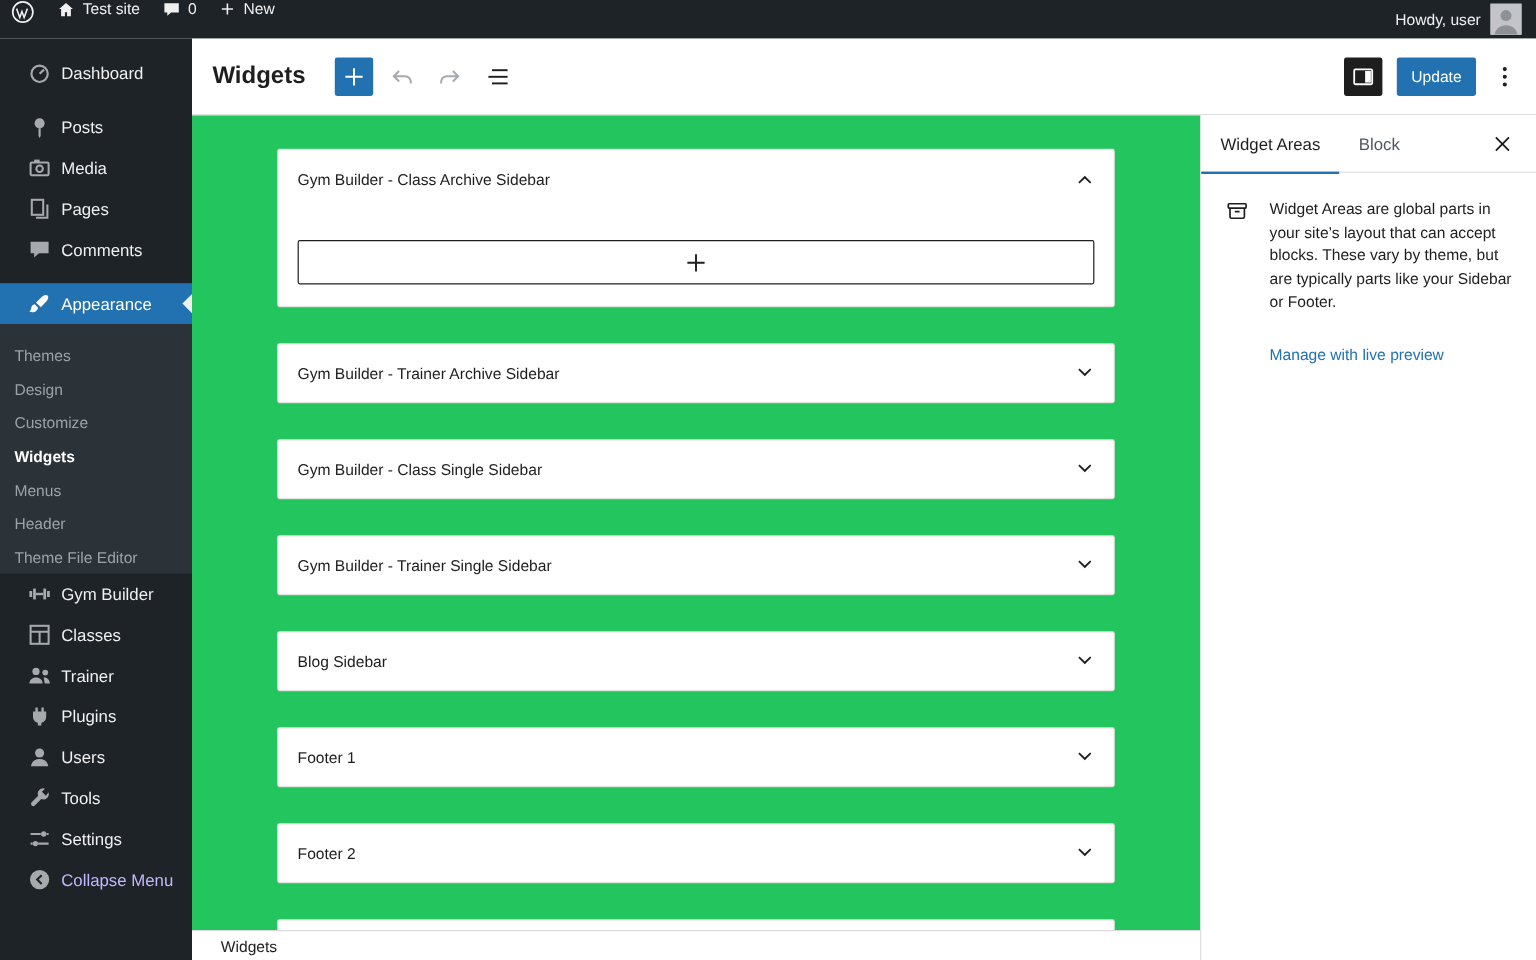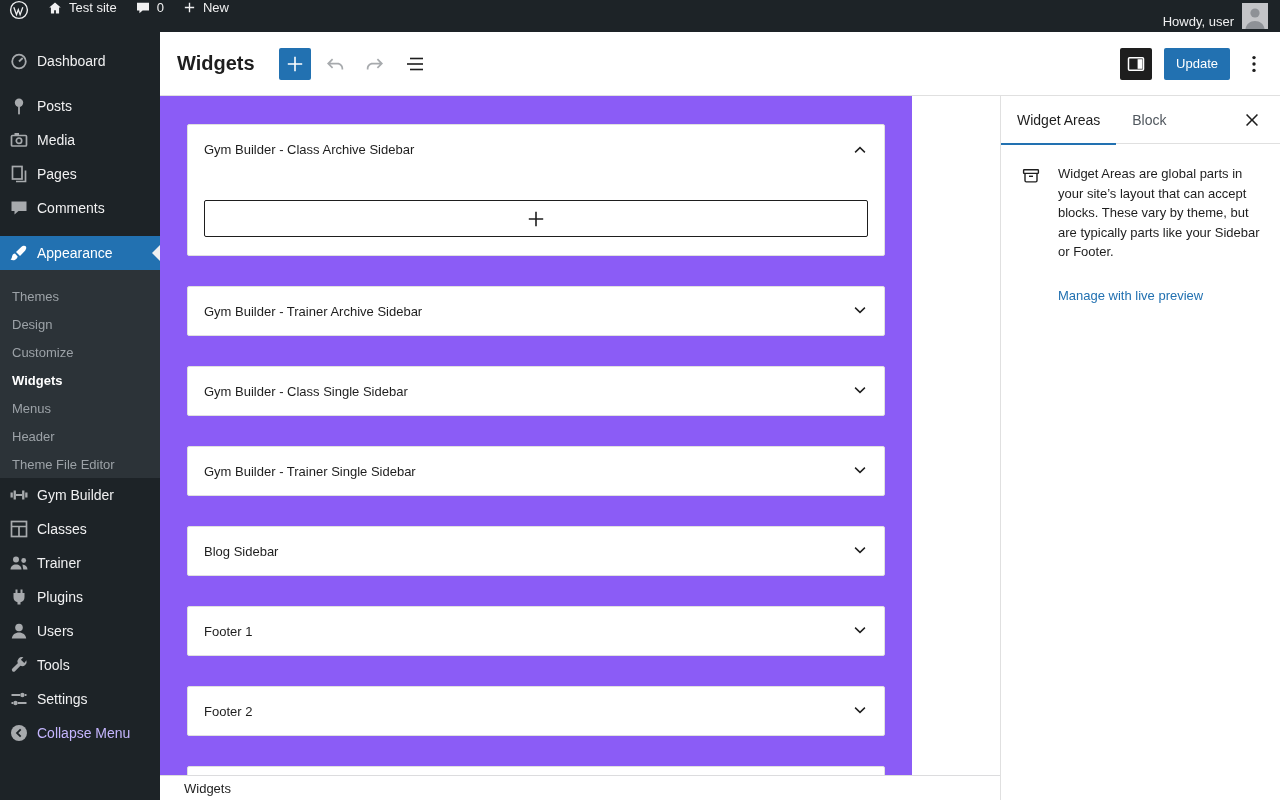--- a/index.html
+++ b/index.html
@@ -4,26 +4,26 @@
 <style>
   *{margin:0;padding:0;box-sizing:border-box}
   html,body{width:1280px;height:800px}
   body{font-family:"Liberation Sans","DejaVu Sans",sans-serif;background:#fff;position:relative;overflow:hidden;color:#1e1e1e}
   svg{display:block}
   button{font-family:inherit}
 
   
   .admin-bar{position:absolute;top:0;left:0;width:1280px;height:32px;background:#1d2327;display:flex;align-items:center;z-index:50}
   .ab-item{display:flex;align-items:flex-start;gap:6px;height:32px;padding:0 9px;color:#f0f0f1;font-size:13px;cursor:pointer}
-  .ab-right{margin-left:auto;display:flex;align-items:flex-end;gap:8px;padding-right:12px;color:#f0f0f1;font-size:13px}
+  .ab-right{margin-left:auto;display:flex;align-items:center;gap:8px;padding-right:12px;color:#f0f0f1;font-size:13px}
   .avatar{width:26px;height:26px;background:#dcdcde;overflow:hidden;flex:none}
 
   
   .menu{position:absolute;top:32px;left:0;bottom:0;width:160px;background:#1d2327;padding-top:12px;z-index:40}
-  .menu-item{position:relative;height:34px;display:flex;align-items:center;gap:8px;padding-left:9px;font-size:14px;color:#f0f0f1;cursor:pointer}
+  .menu-item{position:relative;height:34px;display:flex;align-items:center;gap:8px;padding-left:23px;font-size:14px;color:#f0f0f1;cursor:pointer}
   .menu-item .mi{width:20px;height:20px;color:#a7aaad;flex:none}
   .menu-item.current{background:#2271b1;color:#fff}
   .menu-item.current .mi{color:#fff}
   .menu-item.current::after{content:"";position:absolute;right:0;top:50%;margin-top:-8px;border:8px solid transparent;border-right-color:#f0f0f1}
   .menu-item.dim{color:#c4b5fd}
   .sep{height:11px}
   .submenu{background:#2c3338;padding:6px 0}
   .submenu-item{height:28px;display:flex;align-items:flex-end;padding-left:12px;font-size:13px;color:#9ca2a7;cursor:pointer}
   .submenu-item.current{color:#fff;font-weight:700}
 
@@ -31,21 +31,21 @@
   .editor-header{position:absolute;top:32px;left:160px;right:0;height:64px;background:#fff;border-bottom:1px solid #e0e0e0;display:flex;align-items:center;padding:0 14px 0 17px;z-index:30}
   .doc-title{font-size:20px;font-weight:600;margin-right:24px}
   .hbtn{width:32px;height:32px;display:flex;align-items:center;justify-content:center;background:none;border:none;cursor:pointer;border-radius:2px;margin-right:8px}
   .inserter{background:#2271b1}
   .header-right{margin-left:auto;display:flex;align-items:center;gap:12px}
   .toggle-dark{width:32px;height:32px;background:#1e1e1e;border:none;border-radius:2px;display:flex;align-items:center;justify-content:center;cursor:pointer}
   .update-btn{height:32px;padding:0 12px;background:#2271b1;color:#fff;font-size:13px;border:none;border-radius:2px;cursor:pointer}
   .opts{width:24px;height:32px;display:flex;align-items:center;justify-content:center;cursor:pointer;background:none;border:none}
 
   
-  .content{position:absolute;top:96px;left:160px;width:752px;bottom:0;background:#8b5cf6;overflow:hidden}
+  .content{position:absolute;top:96px;left:160px;width:840px;bottom:0;background:#22c55e;overflow:hidden}
   .panel{width:698px;margin:0 auto 30px;background:#fff;border:1px solid #e0e0e0;border-radius:2px}
   .panel:first-child{margin-top:28px}
   .panel-header{height:48px;display:flex;align-items:center;justify-content:space-between;padding:0 12px 0 16px;cursor:pointer}
   .panel-title{font-size:13px;font-weight:500}
   .chev{width:24px;height:24px;color:#1e1e1e;flex:none}
   .panel-body{padding:27px 16px 18px}
   .appender{width:100%;height:37px;background:#fff;border:1px solid #1e1e1e;border-radius:2px;display:flex;align-items:center;justify-content:center;cursor:pointer}
 
   
   .editor-footer{position:absolute;left:160px;top:775px;width:840px;height:25px;background:#fff;border-top:1px solid #dcdcde;display:flex;align-items:center;padding-left:24px;font-size:13px;z-index:35}

